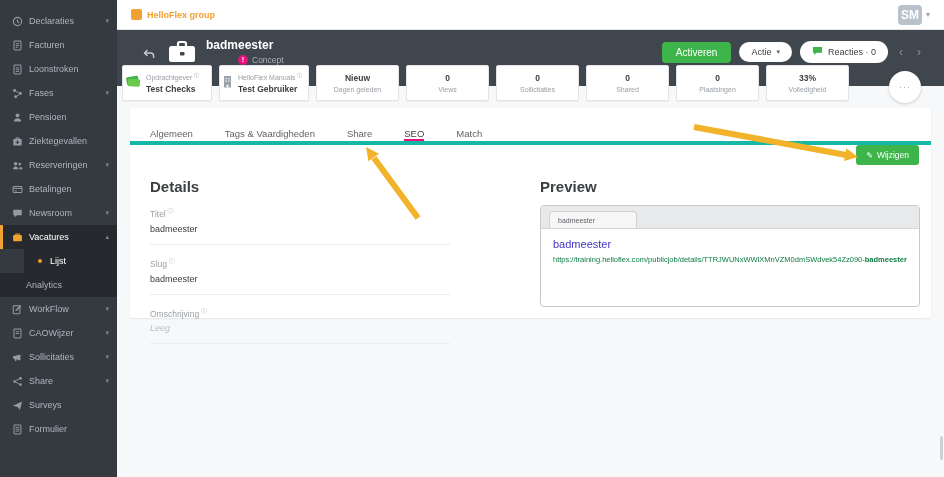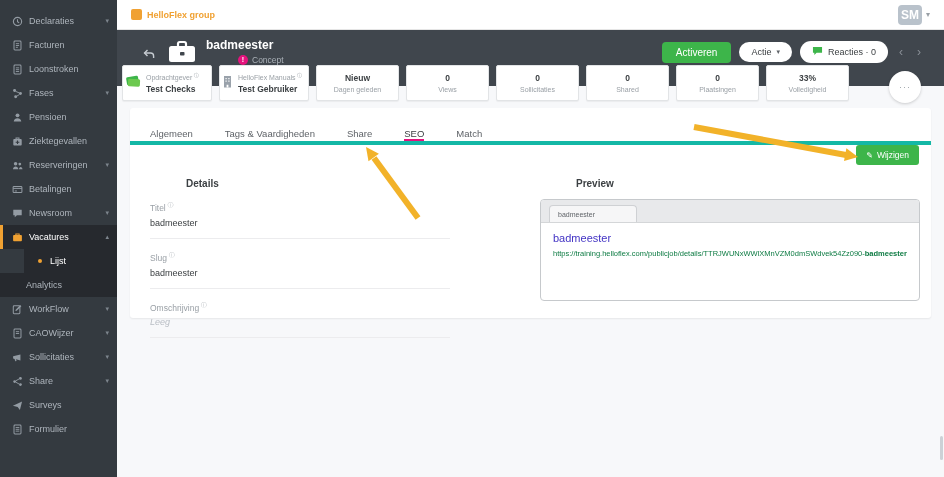--- a/index.html
+++ b/index.html
@@ -57,21 +57,21 @@
 
   
   .panel{position:absolute;left:130px;top:108px;width:801px;height:210px;background:#fff;border-radius:3px;box-shadow:0 1px 2px rgba(0,0,0,.07);z-index:2;}
   .tabs{display:flex;gap:32px;padding-left:20px;height:33px;border-bottom:4px solid #14b8a6;align-items:flex-end;}
   .tab{font-size:9.5px;color:#5f6368;display:flex;align-items:center;border-bottom:2px solid transparent;box-sizing:border-box;cursor:pointer;}
   .tab.active{color:#3c4043;border-bottom-color:#e5127d;}
   .edit-btn{position:absolute;right:12px;top:37px;background:#3db54a;color:#fff;border:none;border-radius:3px;font-size:8.5px;padding:5px 10px;display:flex;align-items:center;gap:4px;font-family:inherit;cursor:pointer;}
   .edit-btn .pic{font-size:8px;}
 
   .details{position:absolute;left:20px;top:70px;width:300px;}
-  .sec-heading{font-size:10px;font-weight:bold;color:#3c4043;margin-left:36px;}
+  .sec-heading{font-size:15px;font-weight:bold;color:#3c4043;}
   .field{margin-top:12px;border-bottom:1px solid #ececee;padding-bottom:10px;}
   .f-label{font-size:8.5px;color:#9aa0a6;}
   .f-label sup{font-size:6px;color:#b3b8bd;}
   .f-value{font-size:9px;color:#3c4043;margin-top:5px;}
   .f-value.empty{color:#b9bec5;font-style:italic;}
 
   .preview{position:absolute;left:410px;top:70px;width:380px;}
   .browser{margin-top:10px;border:1px solid #c6c9cc;border-radius:4px;height:100px;background:#fff;overflow:hidden;}
   .bhead{height:22px;background:#e8e9eb;border-bottom:1px solid #d4d6d8;position:relative;}
   .btab{position:absolute;left:8px;top:5px;width:88px;height:17px;background:#f6f6f7;border:1px solid #cfd1d4;border-bottom:none;border-radius:4px 4px 0 0;font-size:7px;color:#5f6368;display:flex;align-items:center;padding-left:8px;box-sizing:border-box;}

